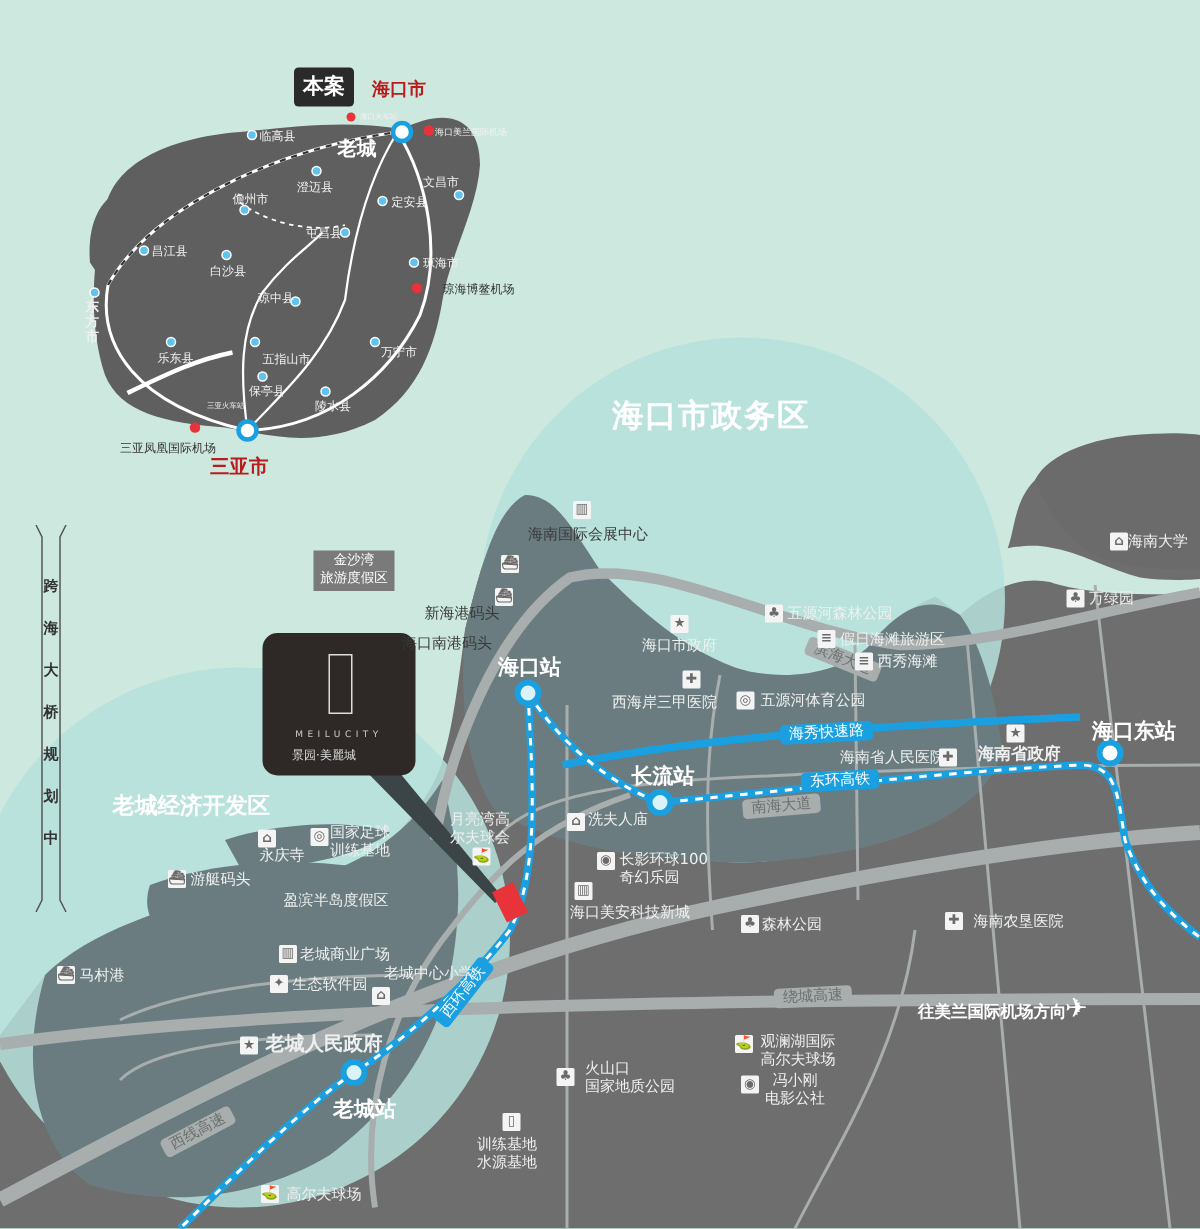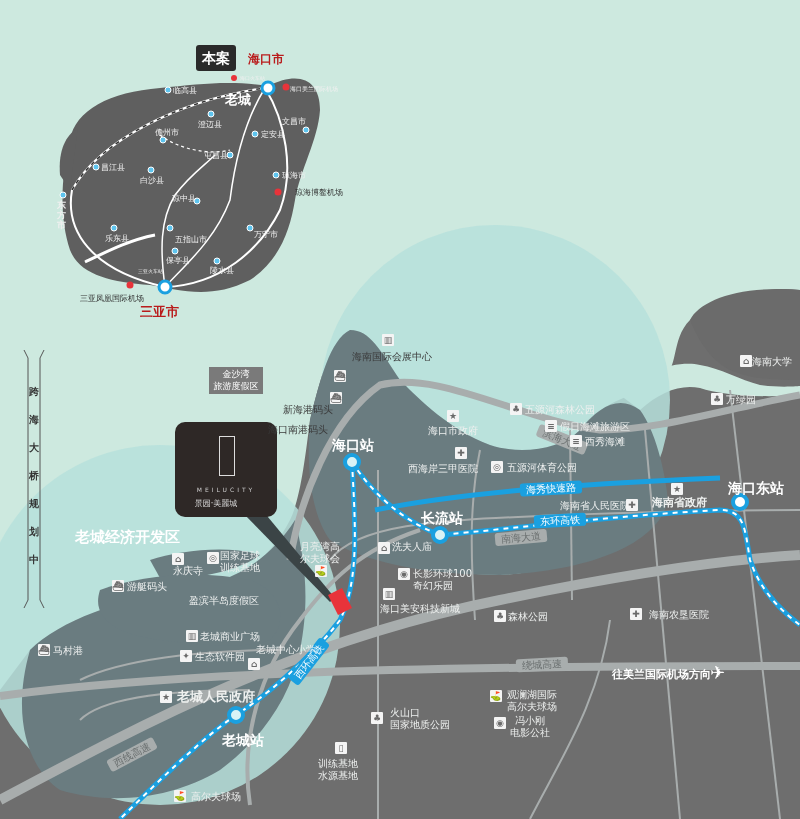--- a/index.html
+++ b/index.html
@@ -160,20 +160,21 @@
     <div>跨</div>
     <div>海</div>
     <div>大</div>
     <div>桥</div>
     <div>规</div>
     <div>划</div>
     <div>中</div>
   </div>
 </div>
 
+<div class="lbl district" style="left:408px;top:265px;">海口市政务区</div>
 <div class="lbl" style="left:75px;top:528px;font-size:15px;font-weight:bold;color:#fff;line-height:18px;">老城经济开发区</div>
 
 <div class="logo-card">
   <div class="logo-mark"></div>
   <div class="logo-en">MEILUCITY</div>
   <div class="logo-cn">景园·美麗城</div>
 </div>
 
 <div class="lbl station" style="left:332px;top:437px;">海口站</div>
 <div class="lbl station" style="left:421px;top:510px;">长流站</div>

